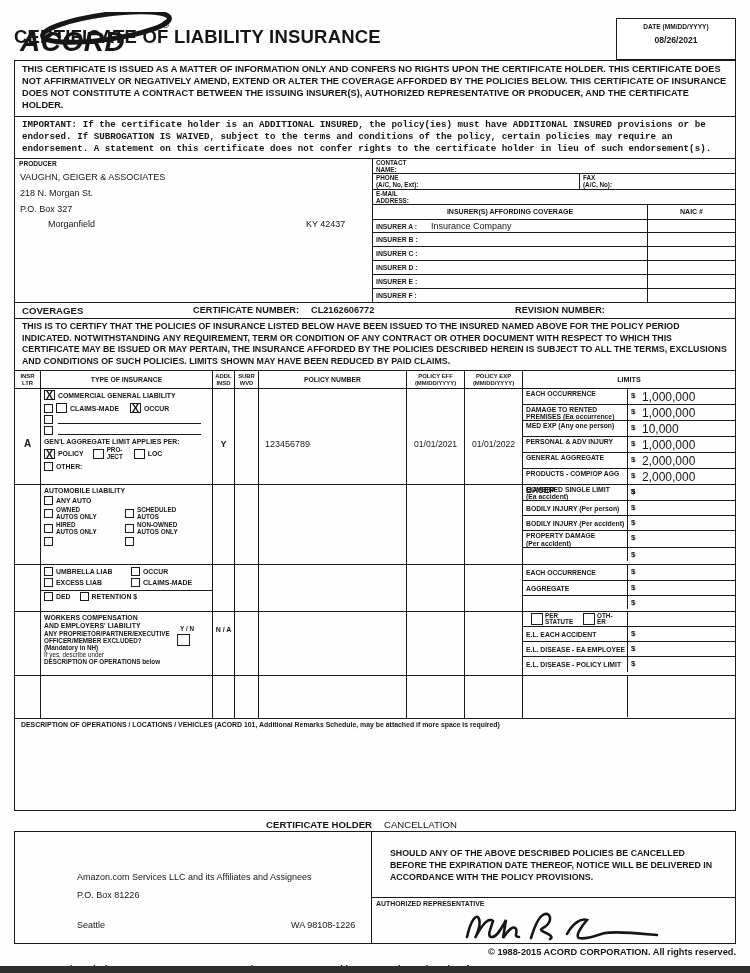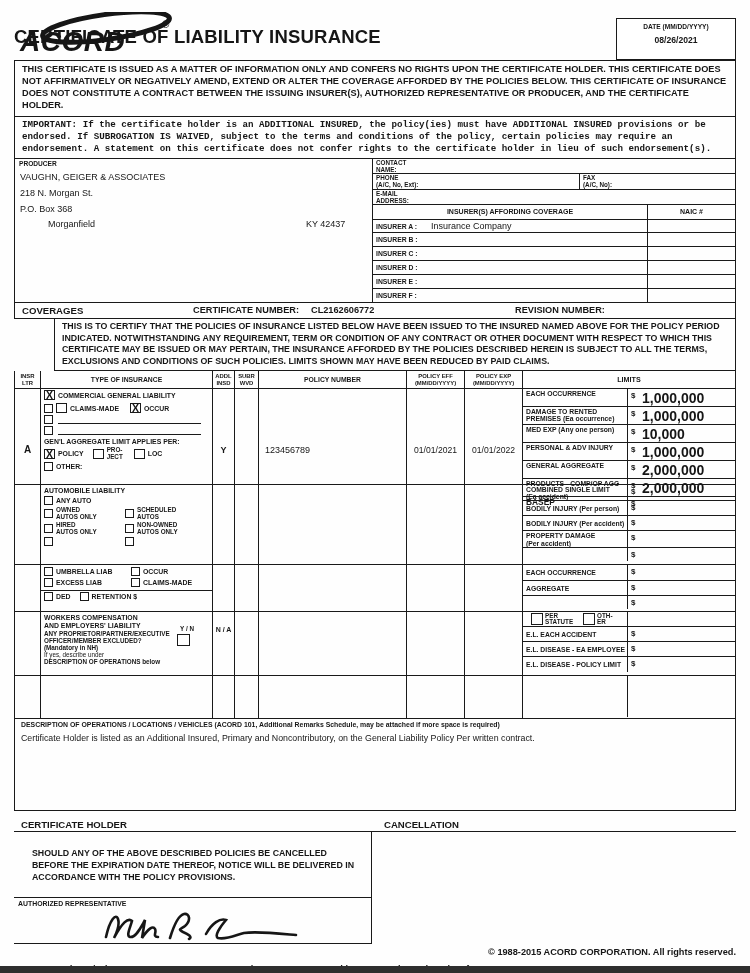--- a/index.html
+++ b/index.html
@@ -41,21 +41,21 @@
   .irow:last-child { border-bottom:none; }
   .irow .il { font-size:6.8px; font-weight:bold; padding:3px 0 0 3px; width:58px; }
   .irow .iv { font-size:9px; padding-top:1.5px; flex:1; }
 
   
   .covbar { border:1.8px solid #1a1a1a; border-top:none; height:16px; position:relative; font-weight:bold; }
   .covbar .c1 { position:absolute; left:7px; top:2px; font-size:9.6px; }
   .covbar .c2 { position:absolute; left:178px; top:2px; font-size:9.2px; }
   .covbar .c3 { position:absolute; left:296px; top:2px; font-size:9.2px; font-weight:normal; font-weight:bold; }
   .covbar .c4 { position:absolute; left:500px; top:2px; font-size:9.2px; }
-  .certify { border:1.8px solid #1a1a1a; border-top:none; padding:2px 7px 3px 7px; font-size:8.8px; font-weight:bold; line-height:1.3;margin-left:40px; }
+  .certify { border:1.8px solid #1a1a1a; border-top:none; padding:2px 7px 3px 7px; font-size:8.8px; font-weight:bold; line-height:1.3; }
 
   
   .tbl { border:1.8px solid #1a1a1a; border-top:none; }
   .grow { display:grid; grid-template-columns:26px 172px 22px 24px 148px 58px 58px 1fr; }
   .grow > div { border-right:1px solid #1a1a1a; position:relative; }
   .grow > div:last-child { border-right:none; }
   .thead { height:18px; border-bottom:1.2px solid #1a1a1a; }
   .thead > div { text-align:center; font-size:5.9px; font-weight:bold; line-height:1.12; padding-top:2px; }
   .sec { border-bottom:1.2px solid #1a1a1a; }
   .sec:last-child { border-bottom:none; }
@@ -69,36 +69,36 @@
   .cbs { width:9px; height:9px; font-size:9px; line-height:8px; }
   .two { display:inline-flex; flex-direction:column; line-height:1.02; font-size:6.3px; font-weight:bold; }
   .uline { flex:1; border-bottom:1.1px solid #1a1a1a; height:9px; margin:0 8px 0 2px; }
   .smtxt { font-size:6.3px; font-weight:bold; line-height:1.12; }
 
   .limrow { display:flex; align-items:stretch; border-bottom:1px solid #1a1a1a; min-height:13px; }
   .limrow:last-child { border-bottom:none; }
   .limlab { width:104px; padding:1px 0 0 3px; font-size:6.8px; font-weight:bold; line-height:1.05; }
   .limval { flex:1; border-left:1px solid #1a1a1a; display:flex; padding-left:3px; }
   .limval .d { font-weight:bold; font-size:8px; padding-top:2px; width:11px; }
-  .limval .v { font-weight:bold; font-size:14px; padding-top:1px; }
+  .limval .v { font-weight:normal; font-size:12px; padding-top:1px; }
   .statrow { display:flex; align-items:stretch; border-bottom:1px solid #1a1a1a; min-height:15px; }
   .statrow .sl { width:104px; display:flex; align-items:center; gap:2px; padding-left:8px; }
   .statrow .sv { flex:1; border-left:1px solid #1a1a1a; }
   .statbox { width:12px; height:12px; border:1px solid #1a1a1a; }
 
   
   .desc { border:1.8px solid #1a1a1a; border-top:none; height:92px; padding:2px 6px; }
   .desc .dh { font-size:6.9px; font-weight:bold; }
   .desc .dt { font-size:8.8px; margin-top:5px; }
 
   
   .hc { margin-top:7px; }
   .hctitles { display:flex; border-bottom:1.6px solid #1a1a1a; }
-  .hctitles .t1 { width:358px; font-size:9.6px; font-weight:bold; padding:1px 0 1px 7px; }
-  .hctitles .t2 { flex:1; font-size:9.6px; font-weight:bold; padding:1px 0 1px 12px; }
+  .hctitles .t1 { width:358px; font-size:9.6px; font-weight:bold; padding:1px 0 1px 7px;text-align:right; }
+  .hctitles .t2 { flex:1; font-size:9.6px; font-weight:normal; padding:1px 0 1px 12px; }
   .hcboxes { display:grid; grid-template-columns:358px 1fr; }
   .holderbox { border:1.8px solid #1a1a1a; border-top:none; height:112px; position:relative; }
   .hline { position:absolute; left:62px; font-size:9px; }
   .hstz { position:absolute; left:276px; font-size:9px; }
   .cancelbox { border:1.8px solid #1a1a1a; border-top:none; border-left:none; height:112px; display:flex; flex-direction:column; }
   .canceltext { padding:16px 14px 6px 18px; font-size:8.8px; font-weight:bold; line-height:1.35; border-bottom:1.4px solid #1a1a1a; flex:none; height:66px; }
   .authlab { font-size:6.9px; font-weight:bold; padding:2px 0 0 4px; }
   .sigwrap { flex:1; display:flex; justify-content:center; align-items:flex-end; }
 
   
@@ -131,21 +131,21 @@
   <div class="noticebox">THIS CERTIFICATE IS ISSUED AS A MATTER OF INFORMATION ONLY AND CONFERS NO RIGHTS UPON THE CERTIFICATE HOLDER. THIS CERTIFICATE DOES NOT AFFIRMATIVELY OR NEGATIVELY AMEND, EXTEND OR ALTER THE COVERAGE AFFORDED BY THE POLICIES BELOW.  THIS CERTIFICATE OF INSURANCE DOES NOT CONSTITUTE A CONTRACT BETWEEN THE ISSUING INSURER(S), AUTHORIZED REPRESENTATIVE OR PRODUCER, AND THE CERTIFICATE HOLDER.</div>
 
   <div class="importantbox">IMPORTANT:  If the certificate holder is an ADDITIONAL INSURED, the policy(ies) must have ADDITIONAL INSURED provisions or be endorsed. If SUBROGATION IS WAIVED, subject to the terms and conditions of the policy, certain policies may require an endorsement.  A statement on this certificate does not confer rights to the certificate holder in lieu of such endorsement(s).</div>
 
   <div class="pc">
     <div class="pcL">
       <div class="producer">
         <div class="seclab">PRODUCER</div>
         <div class="pline" style="top:13px;">VAUGHN, GEIGER &amp; ASSOCIATES</div>
         <div class="pline" style="top:29px;">218 N. Morgan St.</div>
-        <div class="pline" style="top:45px;">P.O. Box 368</div>
+        <div class="pline" style="top:45px;">P.O. Box 327</div>
         <div class="pline" style="top:60px;margin-left:28px;">Morganfield</div>
         <div class="stz" style="top:60px;">KY  42437</div>
       </div>
     </div>
     <div class="pcR">
       <div class="crow" style="height:15px;">
         <div class="clab"><span>CONTACT</span><br><span>NAME:</span></div>
       </div>
       <div class="crow" style="height:16px;">
         <div class="clab" style="flex:1;"><span>PHONE</span><br><span>(A/C, No, Ext):</span></div>
@@ -518,29 +518,34 @@
           <div class="limrow" style="min-height:41px; border-bottom:none;">
             <div class="limlab"></div>
             <div class="limval"></div>
           </div>
         </div>
     </div>
   </div>
 
   <div class="desc">
     <div class="dh">DESCRIPTION OF OPERATIONS / LOCATIONS / VEHICLES  (ACORD 101, Additional Remarks Schedule, may be attached if more space is required)</div>
-    <div class="dt">Certificate Holder is listed as an Additional Insured, Primary and Noncontributory, on the General Liability Policy Per written contract.</div>
   </div>
 
   <div class="hc">
     <div class="hctitles">
       <div class="t1">CERTIFICATE HOLDER</div>
       <div class="t2">CANCELLATION</div>
     </div>
     <div class="hcboxes">
+      <div class="holderbox">
+        <div class="hline" style="top:40px;">Amazon.com Services LLC and its Affiliates and Assignees</div>
+        <div class="hline" style="top:58px;">P.O. Box 81226</div>
+        <div class="hline" style="top:88px;">Seattle</div>
+        <div class="hstz" style="top:88px;">WA  98108-1226</div>
+      </div>
       <div class="cancelbox">
         <div class="canceltext">SHOULD ANY OF THE ABOVE DESCRIBED POLICIES BE CANCELLED BEFORE THE EXPIRATION DATE THEREOF, NOTICE WILL BE DELIVERED IN ACCORDANCE WITH THE POLICY PROVISIONS.</div>
         <div class="authlab">AUTHORIZED REPRESENTATIVE</div>
         <div class="sigwrap">
           <svg width="230" height="36" viewBox="0 0 230 36">
             <path d="M28 30 C 32 12, 38 6, 40 12 C 42 18, 38 27, 36 31 C 44 16, 50 10, 54 14 C 52 21, 48 29, 52 30 C 58 31, 63 20, 67 13 L 64 31 C 70 22, 75 18, 77 22 C 79 25, 74 30, 80 30 M 92 31 C 96 18, 101 8, 106 7 C 112 6, 113 14, 107 19 C 103 22, 99 22, 105 25 C 110 27, 115 30, 111 32 M 128 27 C 134 16, 142 11, 148 13 C 142 20, 136 29, 140 31 C 148 33, 158 28, 166 26 C 178 24, 196 26, 218 28" stroke="#161616" stroke-width="2.6" fill="none" stroke-linecap="round"></path>
           </svg>
         </div>
       </div>
     </div>

